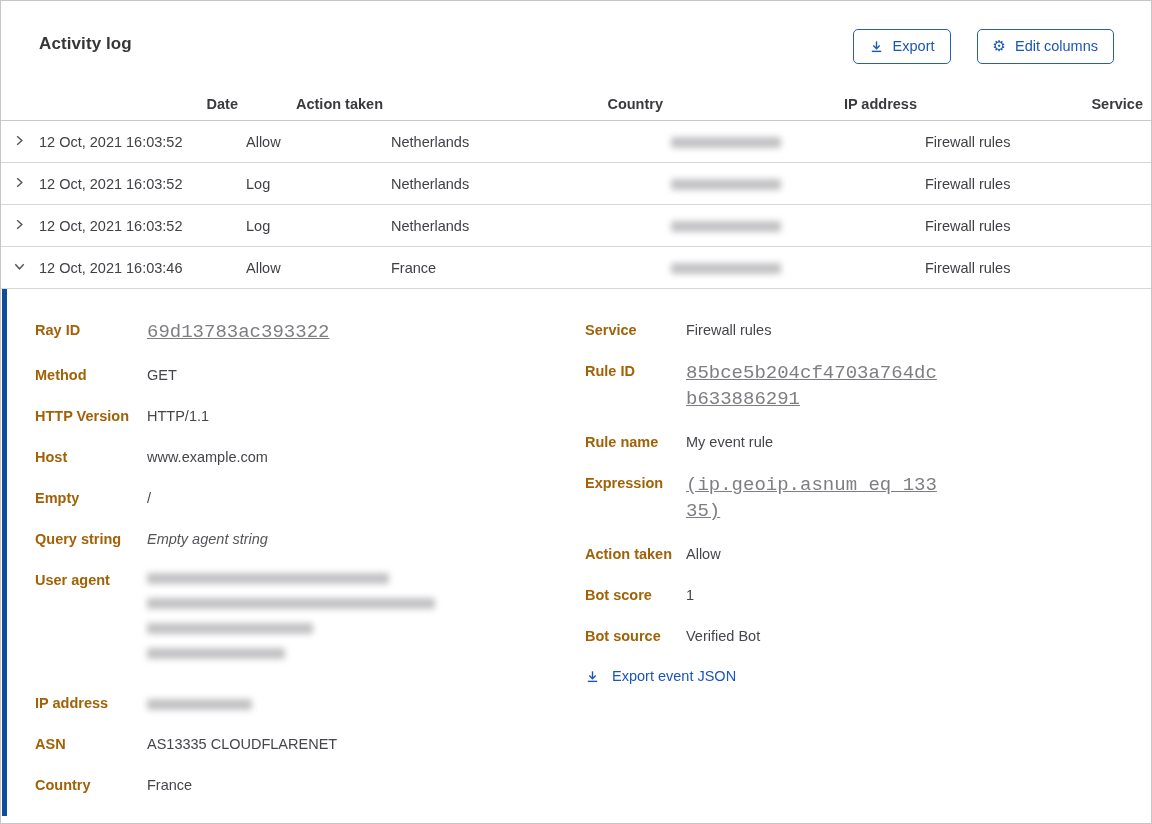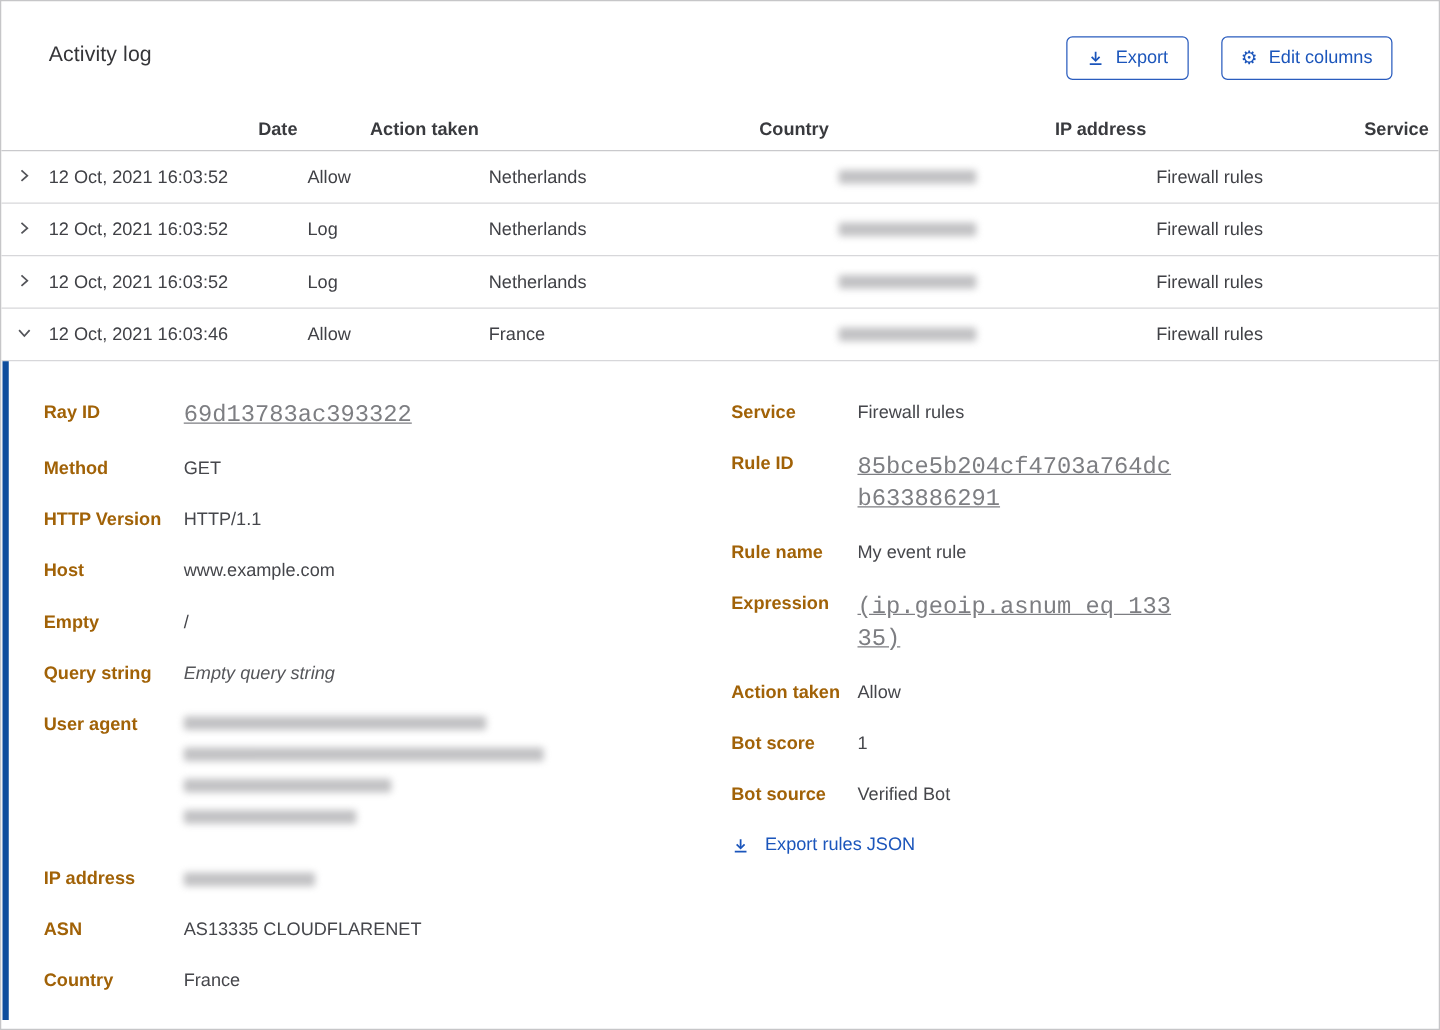--- a/index.html
+++ b/index.html
@@ -4,21 +4,21 @@
 <style>
   * { margin:0; padding:0; box-sizing:border-box; }
   html,body { background:#fff; }
   body { font-family:"Liberation Sans","DejaVu Sans",sans-serif; }
   .frame {
     width:1152px; height:824px; border:1px solid #c6c6c8;
     background:#fff; overflow:hidden; position:relative;
   }
   
   .topbar { height:86px; display:flex; align-items:center; padding:0 37px 0 38px; }
-  .page-title { font-size:17px; font-weight:400; color:#363639; letter-spacing:.1px; }
+  .page-title { font-size:17px; font-weight:700; color:#363639; letter-spacing:.1px; }
   .topbar-actions { margin-left:auto; display:flex; gap:26px; margin-top:4px; }
   .btn {
     display:inline-flex; align-items:center; gap:9px; height:35px; padding:0 15px;
     background:#fff; border:1px solid #2a5cbe; border-radius:5px;
     color:#1b55bb; font-size:14.5px; font-weight:500; cursor:pointer;
     font-family:inherit;
   }
   .btn svg, .link svg { display:block; }
   .gear-glyph { font-family:"DejaVu Sans",sans-serif; font-size:15px; line-height:1; }
   
@@ -176,21 +176,21 @@
       <div class="drow">
         <div class="dlabel">Host</div>
         <div class="dvalue">www.example.com</div>
       </div>
       <div class="drow">
         <div class="dlabel">Empty</div>
         <div class="dvalue">/</div>
       </div>
       <div class="drow">
         <div class="dlabel">Query string</div>
-        <div class="dvalue italic">Empty query string</div>
+        <div class="dvalue italic">Empty agent string</div>
       </div>
       <div class="drow">
         <div class="dlabel">User agent</div>
         <div class="blob-stack">
           <span class="blur-blob" style="width:242px"></span>
           <span class="blur-blob" style="width:288px"></span>
           <span class="blur-blob" style="width:166px"></span>
           <span class="blur-blob" style="width:138px"></span>
         </div>
       </div>
@@ -238,18 +238,18 @@
         <div class="dvalue">Verified Bot</div>
       </div>
       <a class="link">
         <span>
           <svg width="15" height="15" viewBox="0 0 16 16" fill="none" stroke="currentColor" stroke-width="1.5">
             <path d="M8 2.5v7.2"></path>
               <path d="M4.6 6.9 8 10.3l3.4-3.4"></path>
               <path d="M3 13.2h10"></path>
           </svg>
         </span>
-        <span>Export rules JSON</span>
+        <span>Export event JSON</span>
       </a>
     </div>
 
   </div>
 </div>
 
 </body></html>

